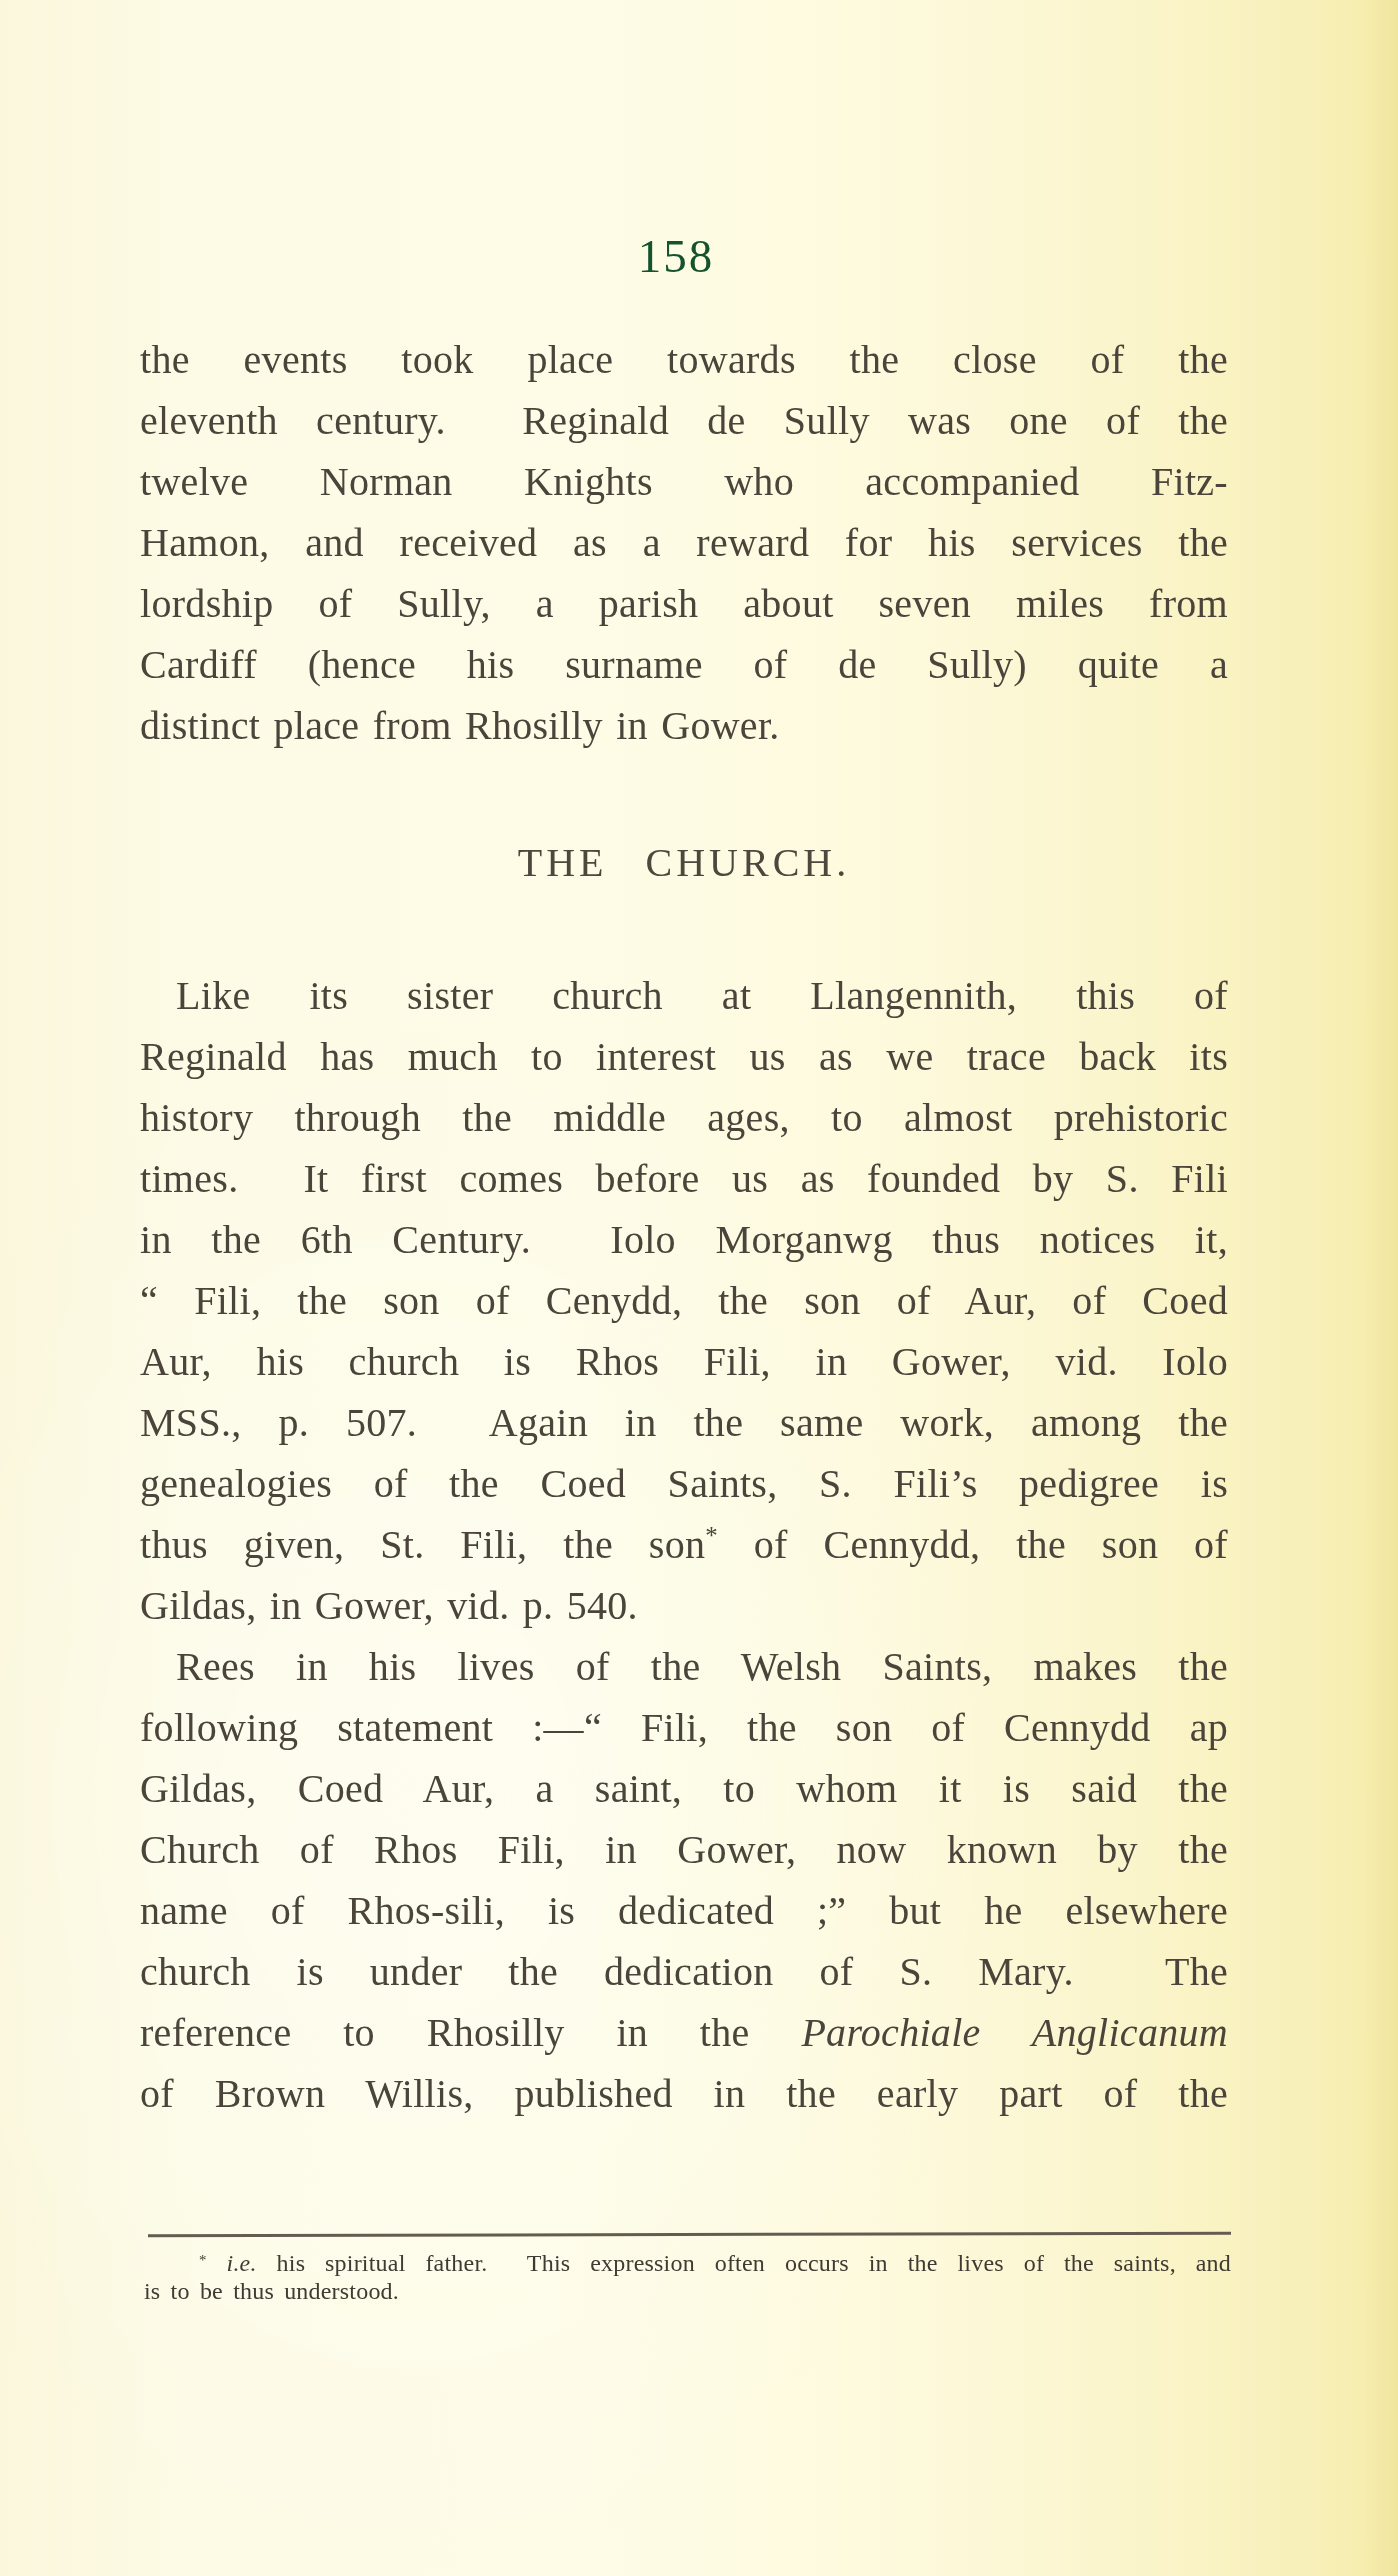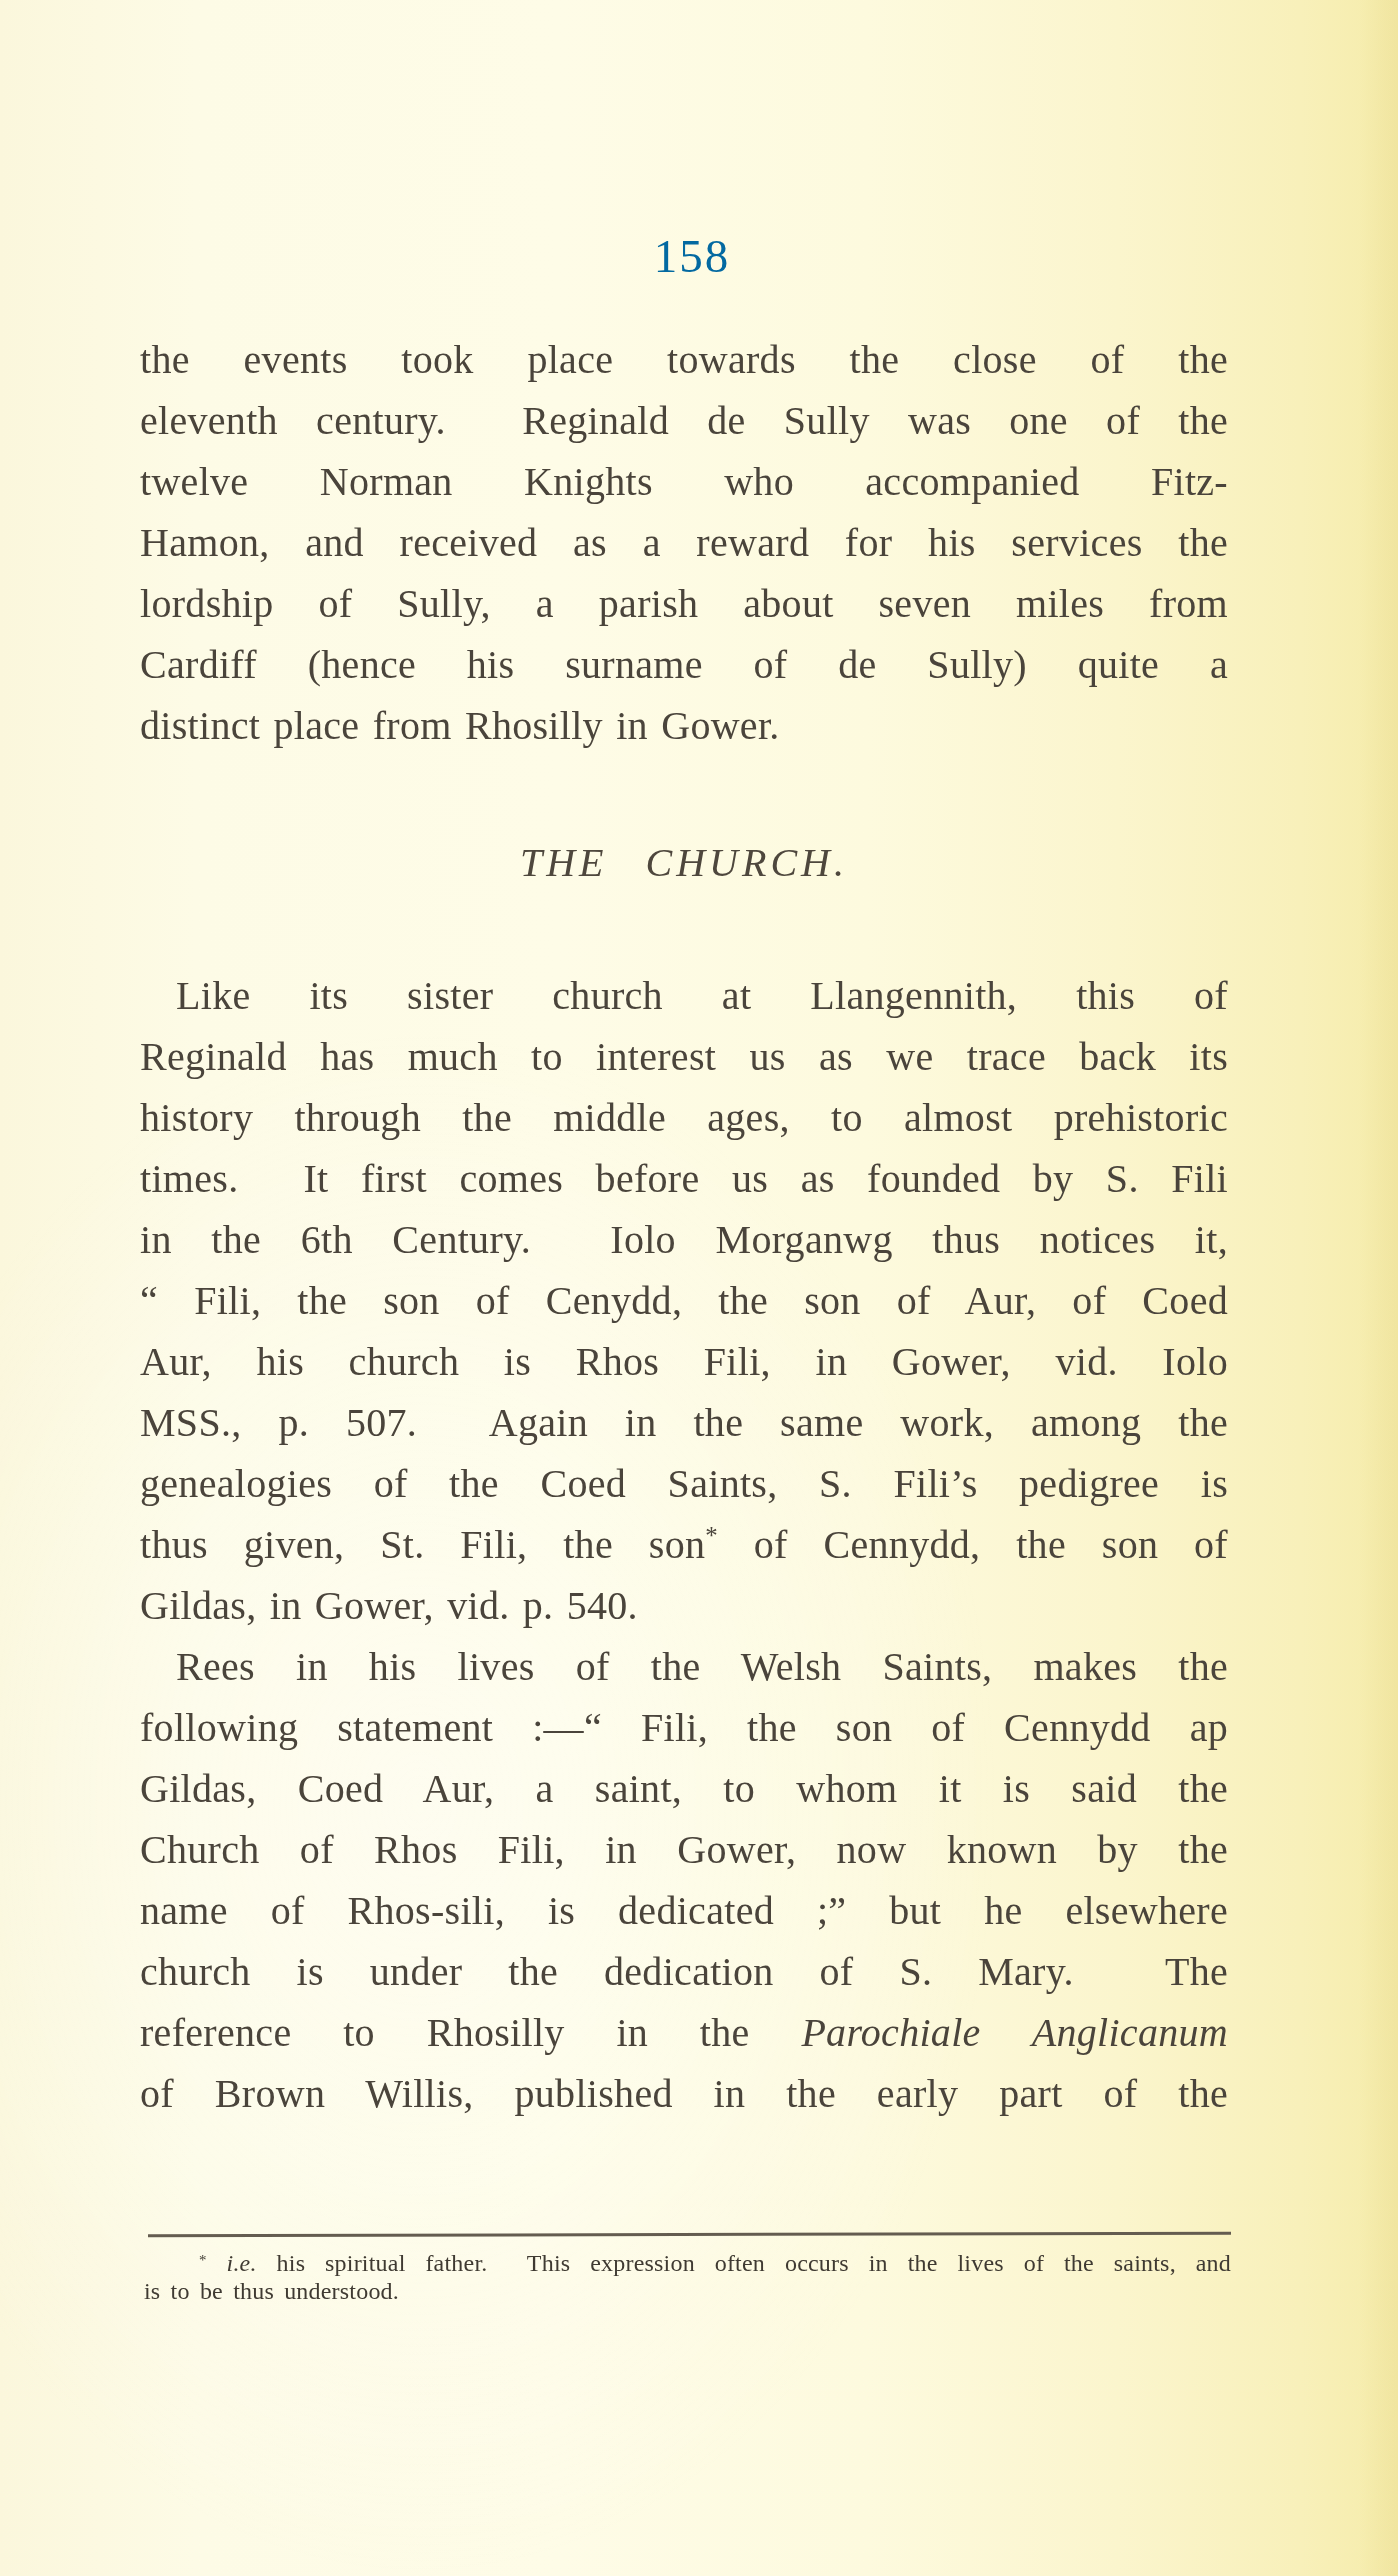--- a/index.html
+++ b/index.html
@@ -24,27 +24,27 @@
     position: absolute;
     top: 0; right: 0;
     width: 40px; height: 100%;
     background: linear-gradient(to right, rgba(214,190,100,0) 0%, rgba(214,190,100,0.16) 100%);
     pointer-events: none;
   }
 
   .page-number {
     position: absolute;
     top: 231px;
-    left: 148px;
+    left: 132px;
     width: 1088px;
     text-align: center;
     font-size: 47px;
     line-height: 51px;
     letter-spacing: 2px;
-    color: #0369a1;
+    color: #14532d;
   }
 
   .flow {
     position: absolute;
     top: 329px;
     left: 140px;
     width: 1088px;
     font-size: 40px;
     line-height: 61px;
     letter-spacing: 0.3px;
@@ -64,21 +64,20 @@
 
   .section-heading {
     margin-top: 75px;
     margin-bottom: 71px;
     text-align: center;
     font-size: 40px;
     line-height: 63px;
     letter-spacing: 4px;
     word-spacing: 24px;
     color: #4e473d;
-    font-style: italic;
   }
 
   .it { font-style: italic; }
   sup {
     font-size: 62%;
     line-height: 0;
     vertical-align: 14px;
   }
 
   .footnote-rule {

